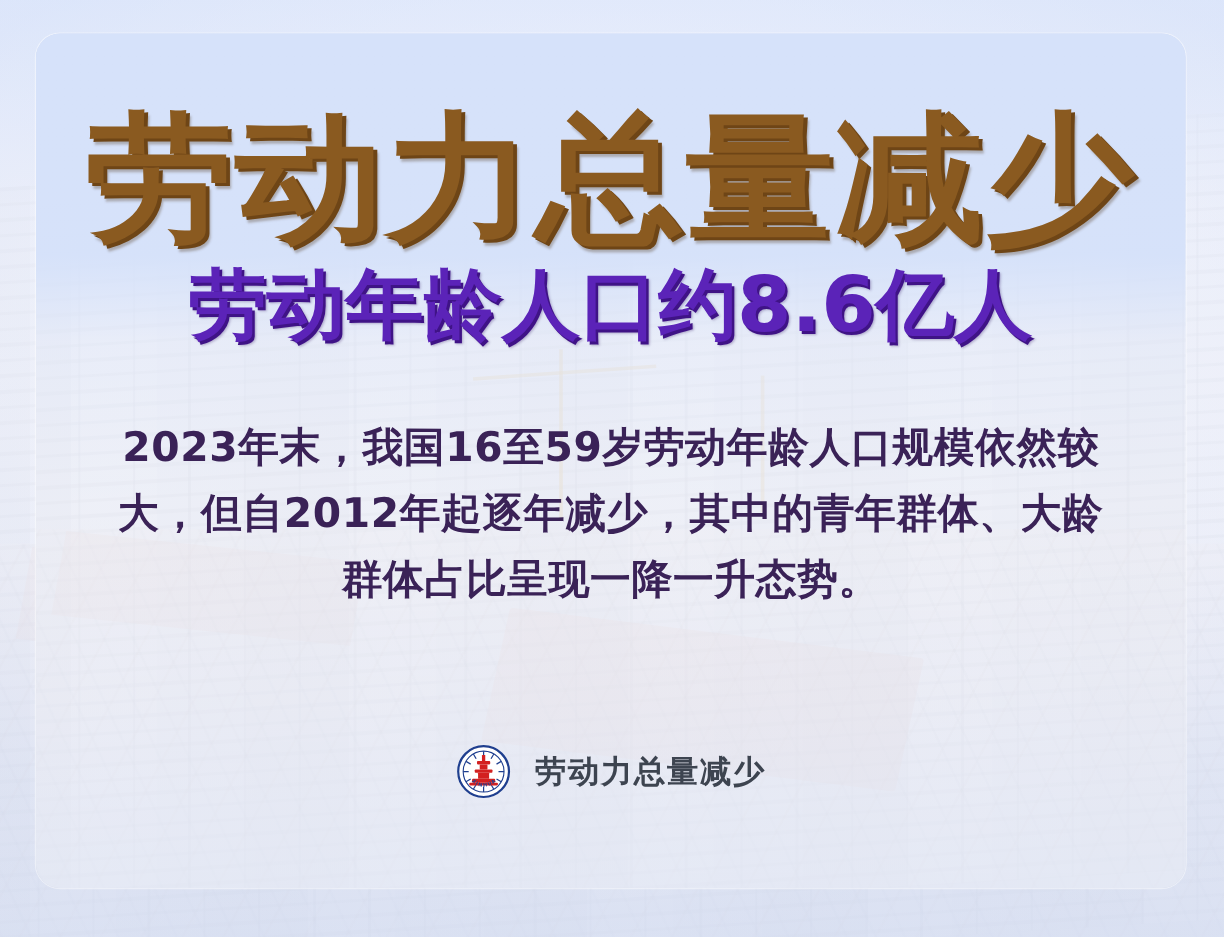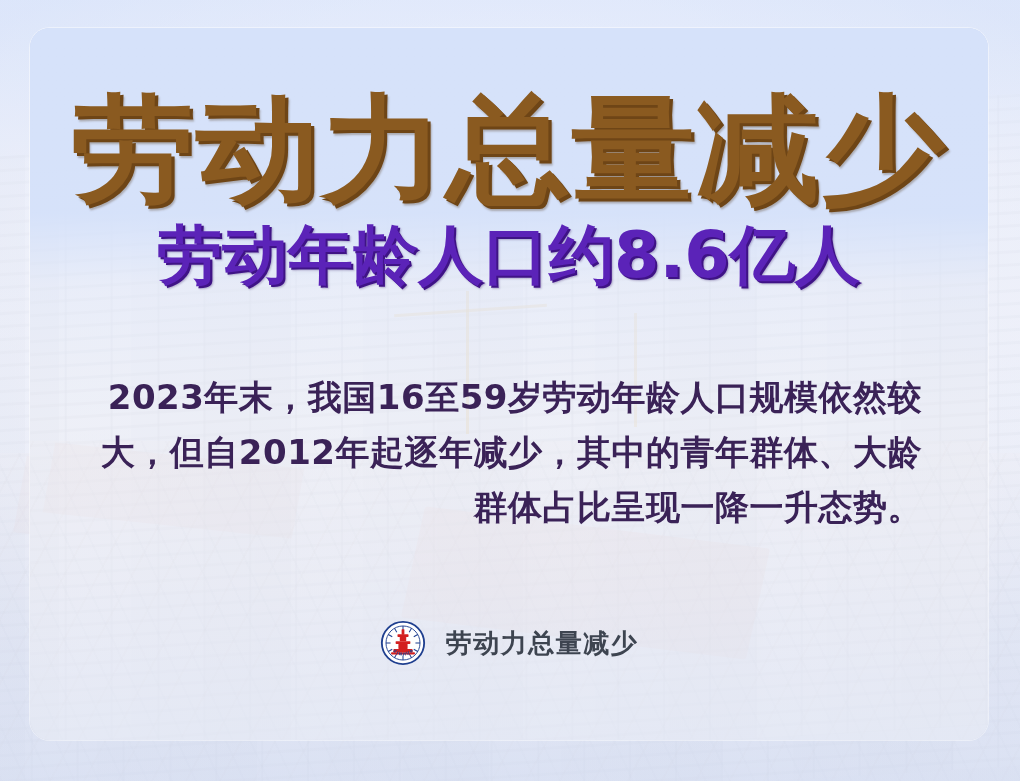--- a/index.html
+++ b/index.html
@@ -153,28 +153,28 @@
     letter-spacing:0px;
     color:#5b23b8;
     text-shadow:
        2px 2px 0 #3f1386,
        3px 3px 2px rgba(40,10,90,.28);
     white-space:nowrap;
     transform:scaleX(1.02);
   }
 
   .body-copy{
-    margin-top:80px;
+    margin-top:56px;
     width:826px;
     font-family:"DejaVu Sans","Liberation Sans",sans-serif;
     font-weight:700;
     font-size:34px;
     line-height:1.62;
     color:#3a2257;
-    text-align:right;
+    text-align:center;
     letter-spacing:.5px;
   }
 
   .footer{
     position:absolute;
     left:0; right:0; bottom:74px;
     display:flex; align-items:center; justify-content:center;
     gap:20px;
   }
   .logo{

